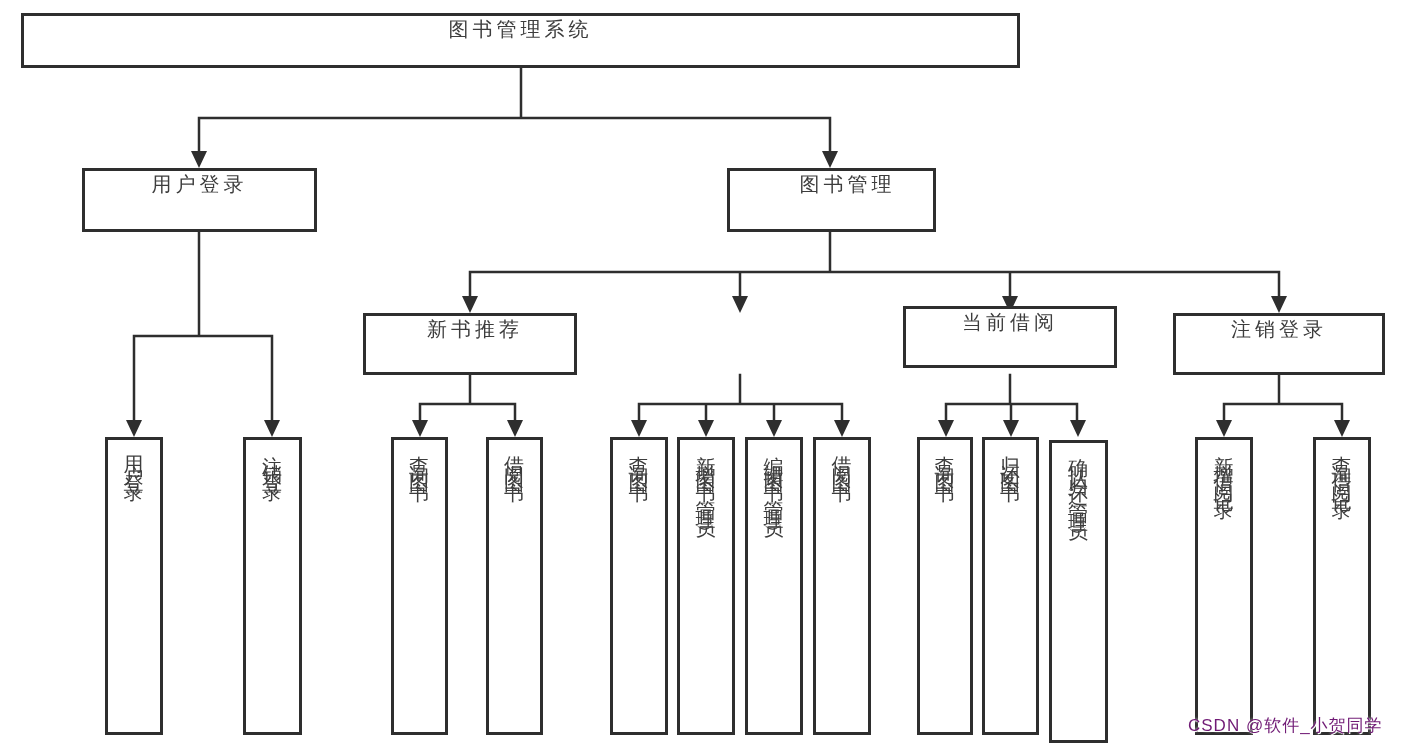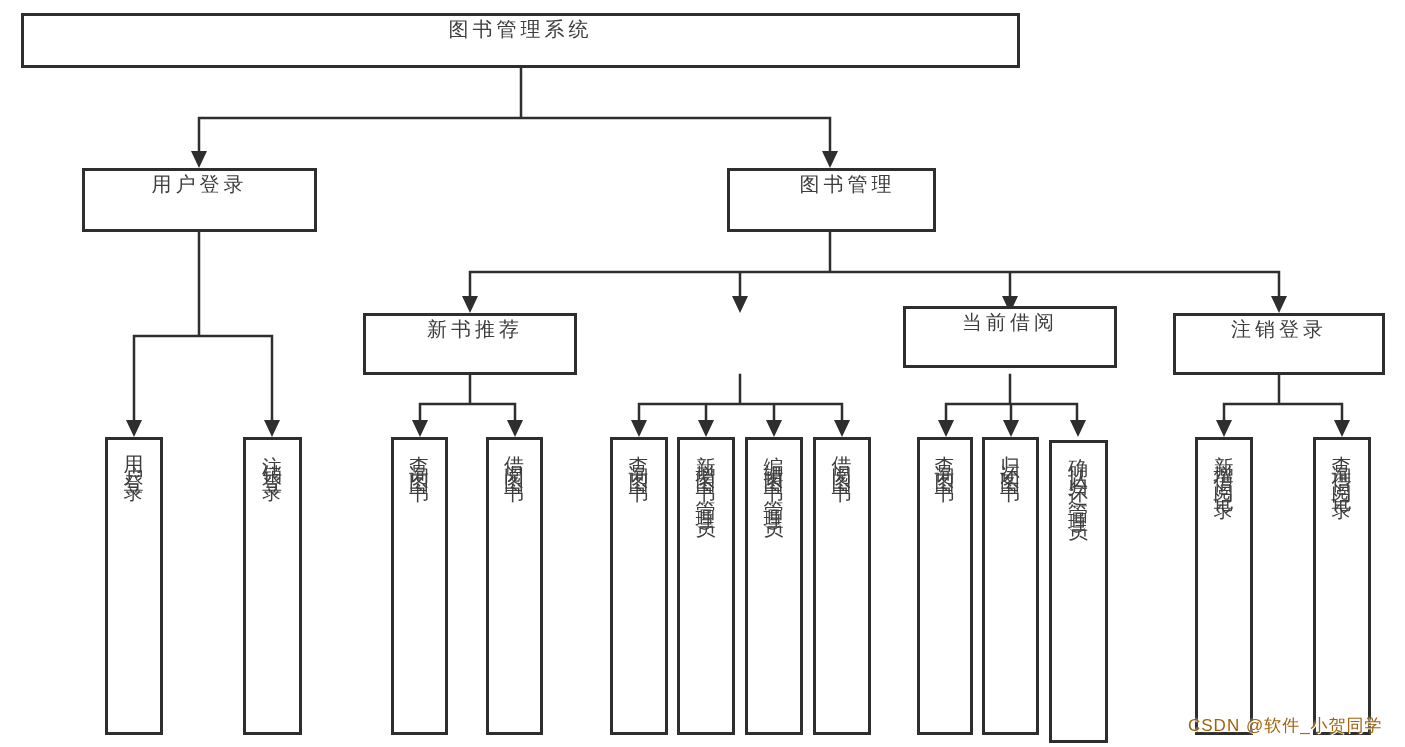--- a/index.html
+++ b/index.html
@@ -67,21 +67,21 @@
   .n-cur-conf  { left: 1049px; width: 59px; top: 440px; height: 303px; }
   .n-hist-add  { left: 1195px; width: 58px; }
   .n-hist-q    { left: 1313px; width: 58px; }
   #watermark {
     position: absolute;
     left: 1188px;
     top: 714px;
     z-index: 5;
     font-size: 17px;
     letter-spacing: 1px;
-    color: #a16207;
+    color: #701a75;
     white-space: nowrap;
     text-shadow: 0 0 3px #ffffff, 1px 1px 0 #ffffff;
   }
 </style>
 </head>
 <body>
 
 <div id="canvas">
 
   <svg id="connectors" viewBox="0 0 1405 747" xmlns="http://www.w3.org/2000/svg" aria-hidden="true">

